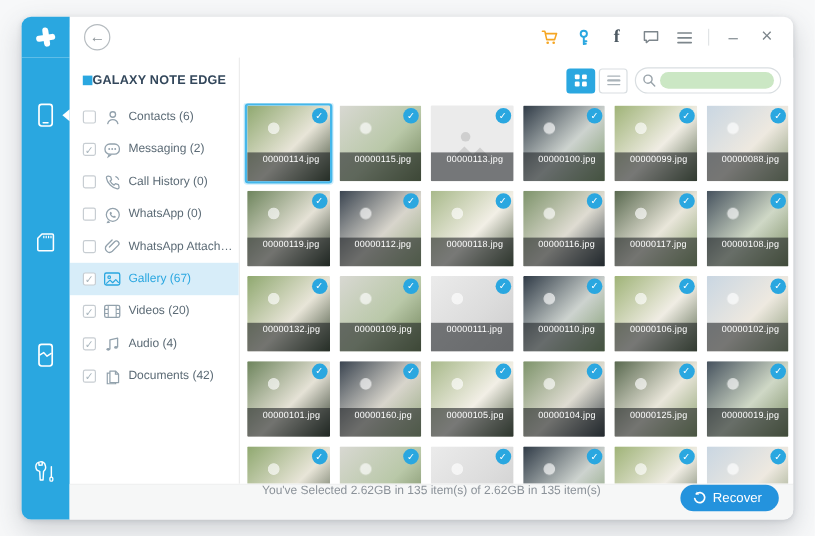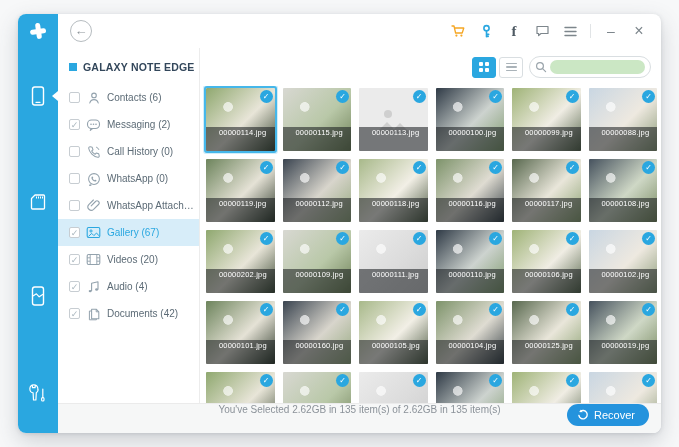--- a/index.html
+++ b/index.html
@@ -48,21 +48,21 @@
   .rail-item:nth-child(4){ margin-top:52px; }
   .rail-item .notch {
     position:absolute; right:0; top:50%; transform:translateY(-50%);
     width:0; height:0; border-top:5px solid transparent; border-bottom:5px solid transparent;
     border-right:6px solid #fff;
   }
   
   .main-col { flex:1; display:flex; flex-direction:column; min-width:0; }
   .main-row { flex:1; display:flex; min-height:0; }
   .sidebar { width:142px; flex:0 0 142px; background:#fff; border-right:1px solid #ececec; overflow:hidden; }
-  .device-head { display:flex; align-items:center; gap:6px; padding:13px 6px 11px 11px; }
+  .device-head { display:flex; align-items:center; padding:13px 6px 11px 11px; }
   .device-dot { width:8px; height:8px; background:#2aa7e0; flex:0 0 8px; }
   .device-name { font-size:10.5px; font-weight:bold; color:#33475b; letter-spacing:.2px; white-space:nowrap; }
   .side-item {
     height:27px; display:flex; align-items:center; gap:6px; padding-left:11px;
     cursor:pointer; white-space:nowrap;
   }
   .side-item.selected { background:#d7edf9; }
   .cbx {
     width:11px; height:11px; border:1px solid #c7cdd2; border-radius:2px; background:#fff;
     font-size:9px; line-height:10px; color:#a9b6be; text-align:center; flex:0 0 11px;
@@ -381,21 +381,21 @@
                 <div class="thumb" style="background: radial-gradient(circle at 32% 30%, rgba(255, 255, 255, 0.65) 0px, rgba(255, 255, 255, 0.65) 7%, rgba(255, 255, 255, 0) 8%), linear-gradient(135deg, rgb(88, 104, 78), rgb(233, 230, 218) 55%, rgb(138, 160, 112));">
                   <span class="badge">✓</span>
                   <span class="fname">00000117.jpg</span>
                 </div>
                 <div class="thumb" style="background: radial-gradient(circle at 32% 30%, rgba(255, 255, 255, 0.65) 0px, rgba(255, 255, 255, 0.65) 7%, rgba(255, 255, 255, 0) 8%), linear-gradient(135deg, rgb(70, 82, 94), rgb(207, 216, 198) 55%, rgb(119, 137, 95));">
                   <span class="badge">✓</span>
                   <span class="fname">00000108.jpg</span>
                 </div>
                 <div class="thumb" style="background: radial-gradient(circle at 32% 30%, rgba(255, 255, 255, 0.65) 0px, rgba(255, 255, 255, 0.65) 7%, rgba(255, 255, 255, 0) 8%), linear-gradient(135deg, rgb(143, 168, 111), rgb(232, 229, 216) 55%, rgb(60, 74, 53));">
                   <span class="badge">✓</span>
-                  <span class="fname">00000202.jpg</span>
+                  <span class="fname">00000132.jpg</span>
                 </div>
                 <div class="thumb" style="background: radial-gradient(circle at 32% 30%, rgba(255, 255, 255, 0.65) 0px, rgba(255, 255, 255, 0.65) 7%, rgba(255, 255, 255, 0) 8%), linear-gradient(135deg, rgb(216, 216, 210), rgb(185, 200, 168) 55%, rgb(111, 130, 88));">
                   <span class="badge">✓</span>
                   <span class="fname">00000109.jpg</span>
                 </div>
                 <div class="thumb" style="background: radial-gradient(circle at 32% 30%, rgba(255, 255, 255, 0.65) 0px, rgba(255, 255, 255, 0.65) 7%, rgba(255, 255, 255, 0) 8%), linear-gradient(135deg, rgb(235, 235, 235), rgb(220, 220, 220) 55%, rgb(204, 204, 204));">
                   <span class="badge">✓</span>
                   <span class="fname">00000111.jpg</span>
                 </div>
                 <div class="thumb" style="background: radial-gradient(circle at 32% 30%, rgba(255, 255, 255, 0.65) 0px, rgba(255, 255, 255, 0.65) 7%, rgba(255, 255, 255, 0) 8%), linear-gradient(135deg, rgb(47, 58, 70), rgb(205, 211, 207) 55%, rgb(126, 154, 108));">

